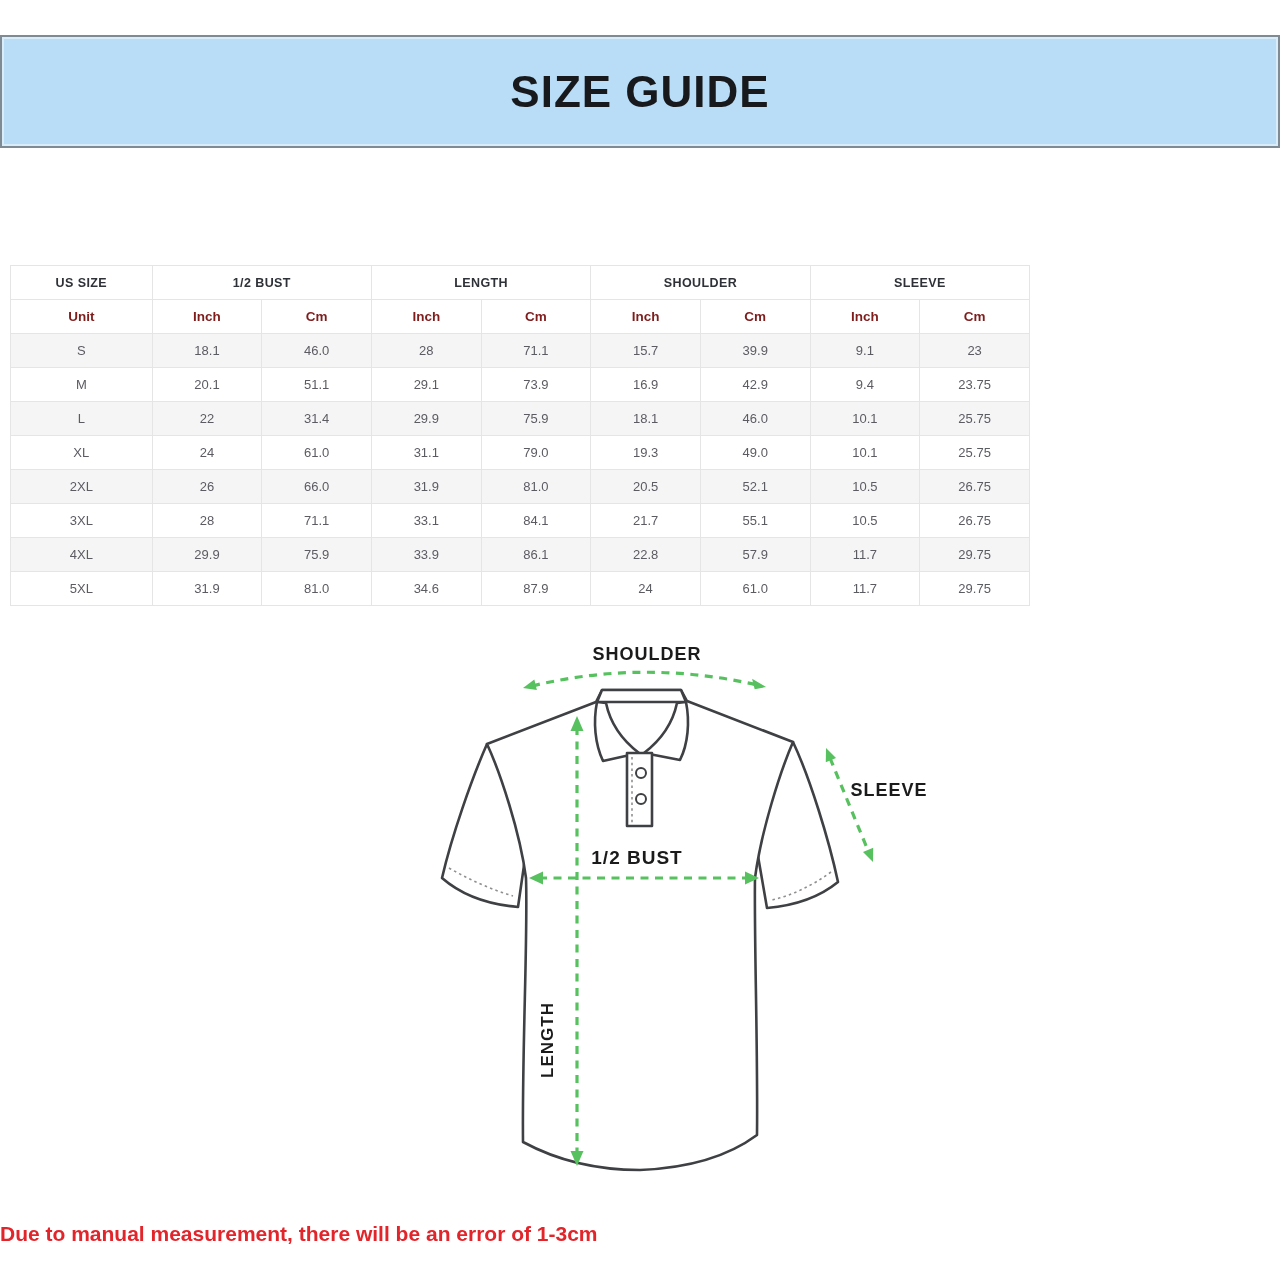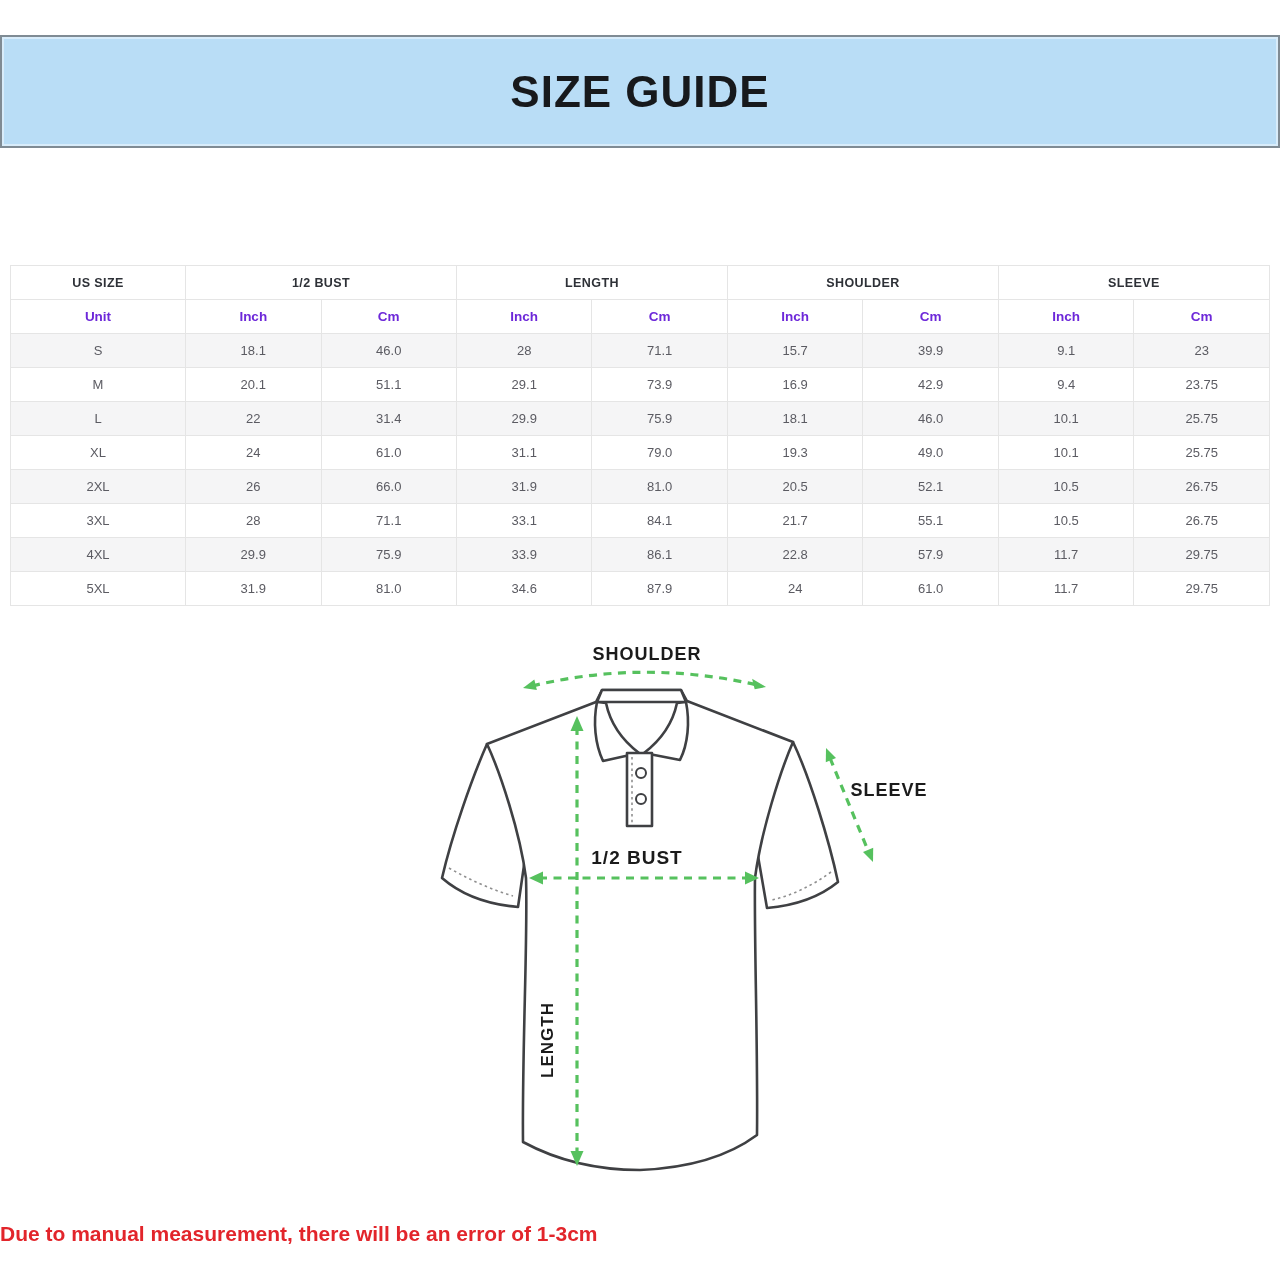--- a/index.html
+++ b/index.html
@@ -14,34 +14,34 @@
     background:var(--banner-bg,#b9ddf6);
     border:2px solid var(--banner-border,#7f8b94);
     box-shadow:inset 0 0 0 2px rgba(255,255,255,.45);
     display:flex;align-items:center;justify-content:center;text-align:center;
   }
   .banner h1{
     margin:0;font-size:44px;font-weight:bold;color:#17191c;
     letter-spacing:1px;
   }
   
-  .size-table-wrap{position:absolute;left:10px;top:265px;width:1260px;}
+  .size-table-wrap{position:absolute;left:10px;top:265px;width:1020px;}
   table.size-table{
     width:100%;border-collapse:collapse;table-layout:fixed;
     border:1px solid #dedede;background:#fff;
   }
   table.size-table th,table.size-table td{
     border:1px solid #e5e5e5;height:33px;padding:0 4px;
     text-align:center;vertical-align:middle;white-space:nowrap;
   }
   table.size-table th.group{
     font-size:12.5px;font-weight:bold;color:#2e3137;letter-spacing:.4px;background:#fff;
   }
   table.size-table th.unit{
-    font-size:13.5px;font-weight:bold;color:#6d28d9;background:#fff;
+    font-size:13.5px;font-weight:bold;color:#7f1d1d;background:#fff;
   }
   table.size-table td{
     font-size:13px;font-weight:normal;color:#5b5b62;
   }
   table.size-table tr.alt td{background:#f5f5f6;}
   
   .diagram{position:absolute;left:420px;top:630px;width:520px;height:580px;}
   .diagram svg{display:block;width:100%;height:100%;}
   .dia-label{
     font-family:"Liberation Sans","DejaVu Sans",sans-serif;

